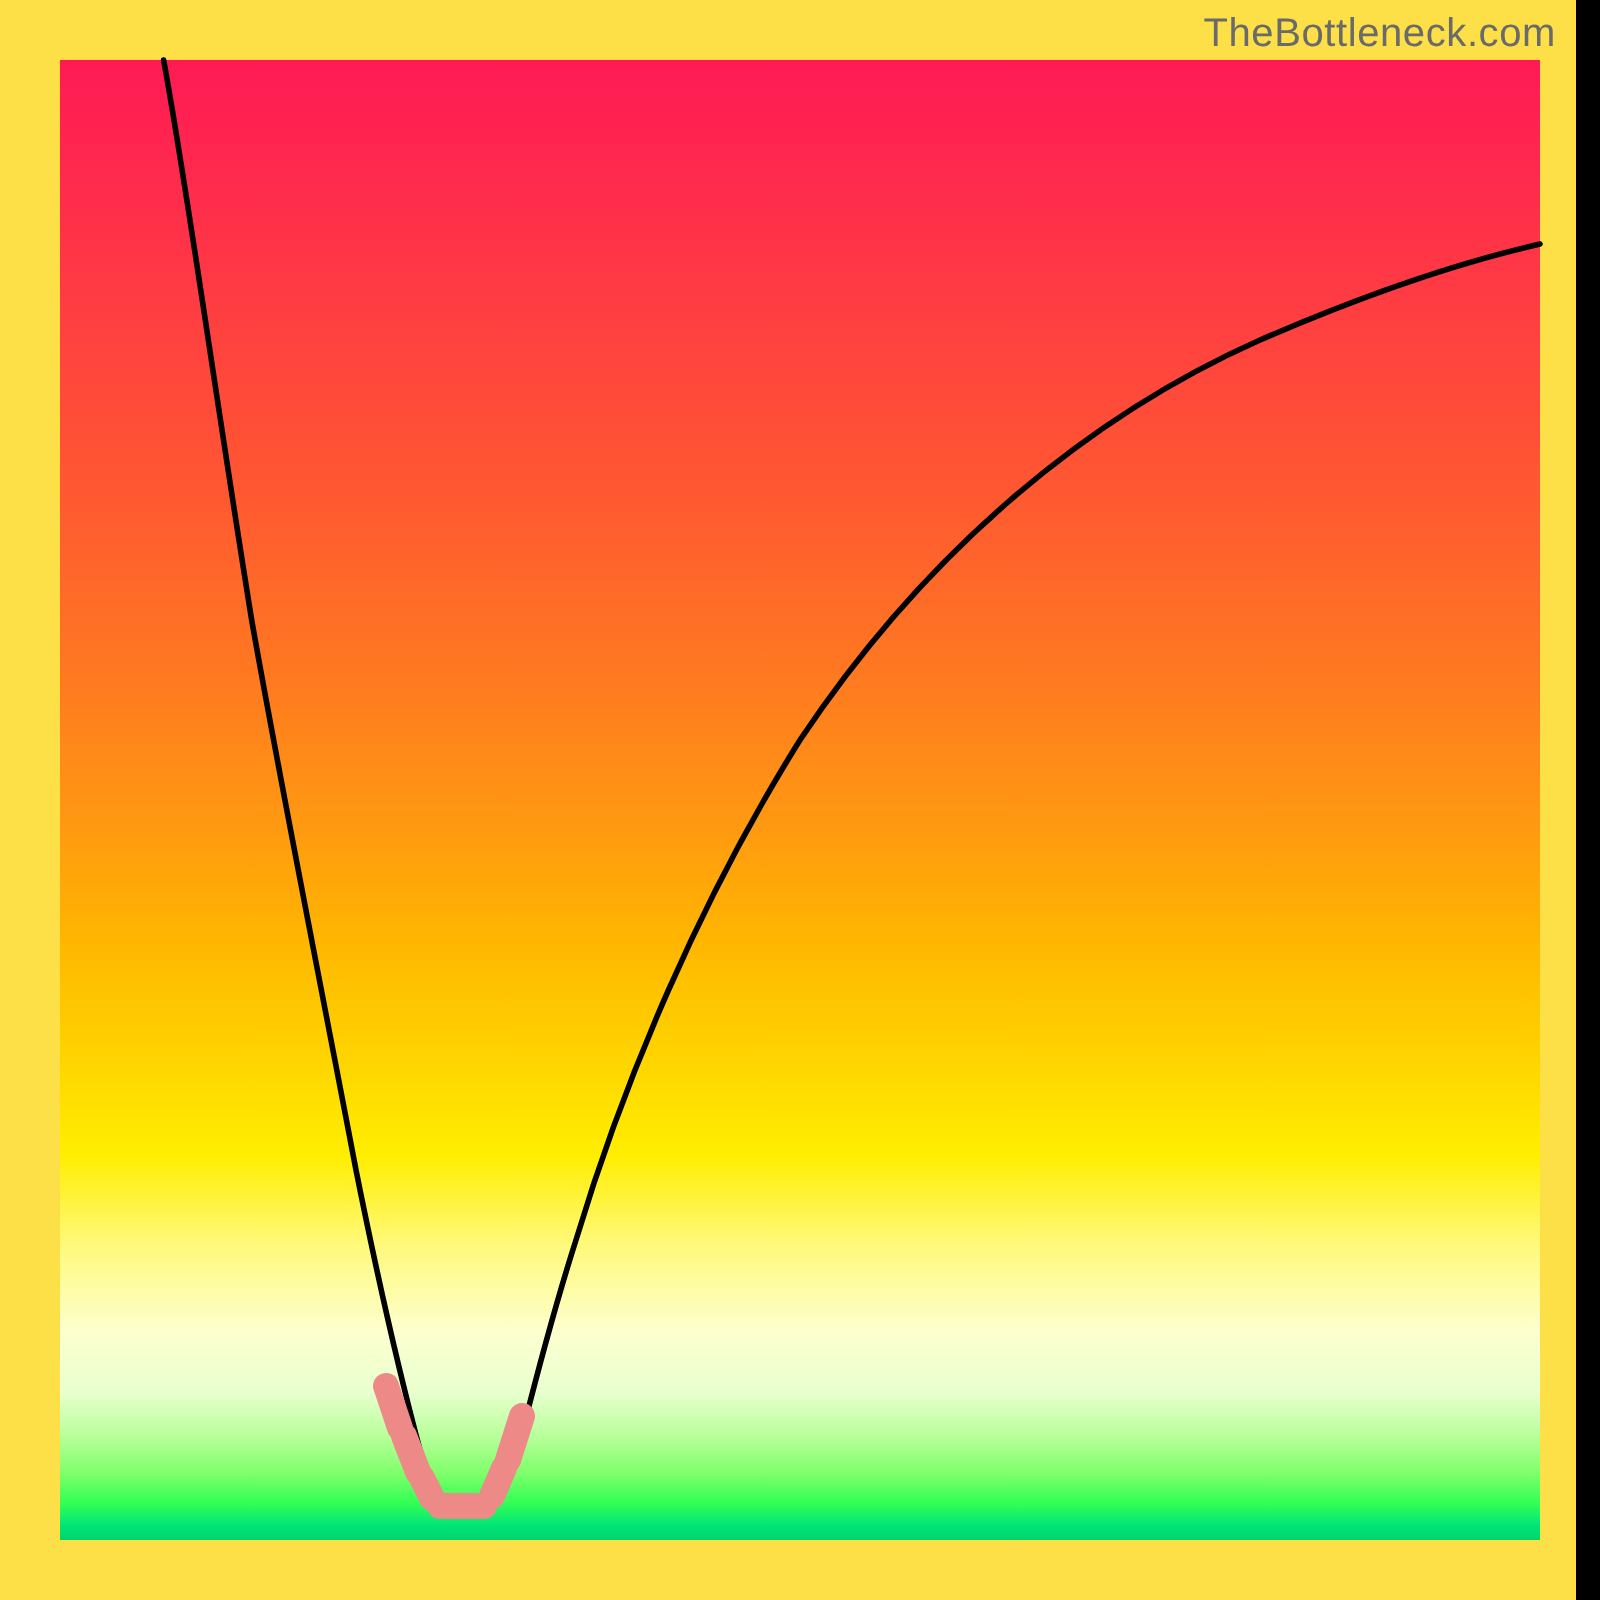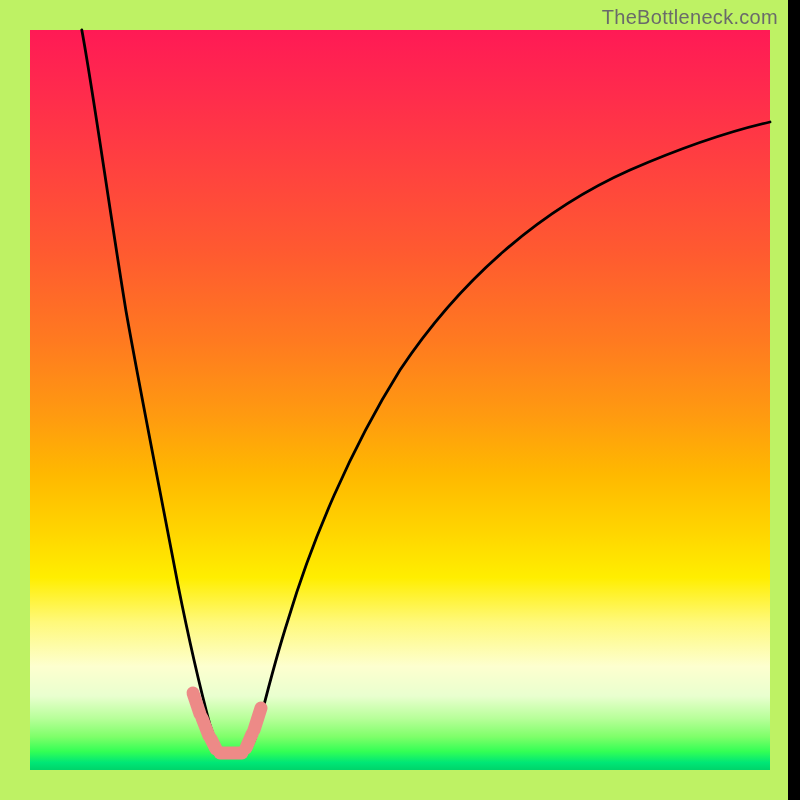--- a/index.html
+++ b/index.html
@@ -8,21 +8,21 @@
     width: 800px;
     height: 800px;
     background: #000;
     font-family: Arial, Helvetica, sans-serif;
     overflow: hidden;
   }
   .stage {
     position: relative;
     width: 788px;
     height: 800px;
-    background: #bef264;
+    background: #fde047;
   }
   .plot-area {
     position: absolute;
     left: 30px;
     top: 30px;
     width: 740px;
     height: 740px;
     
     background: linear-gradient(
       to bottom,

